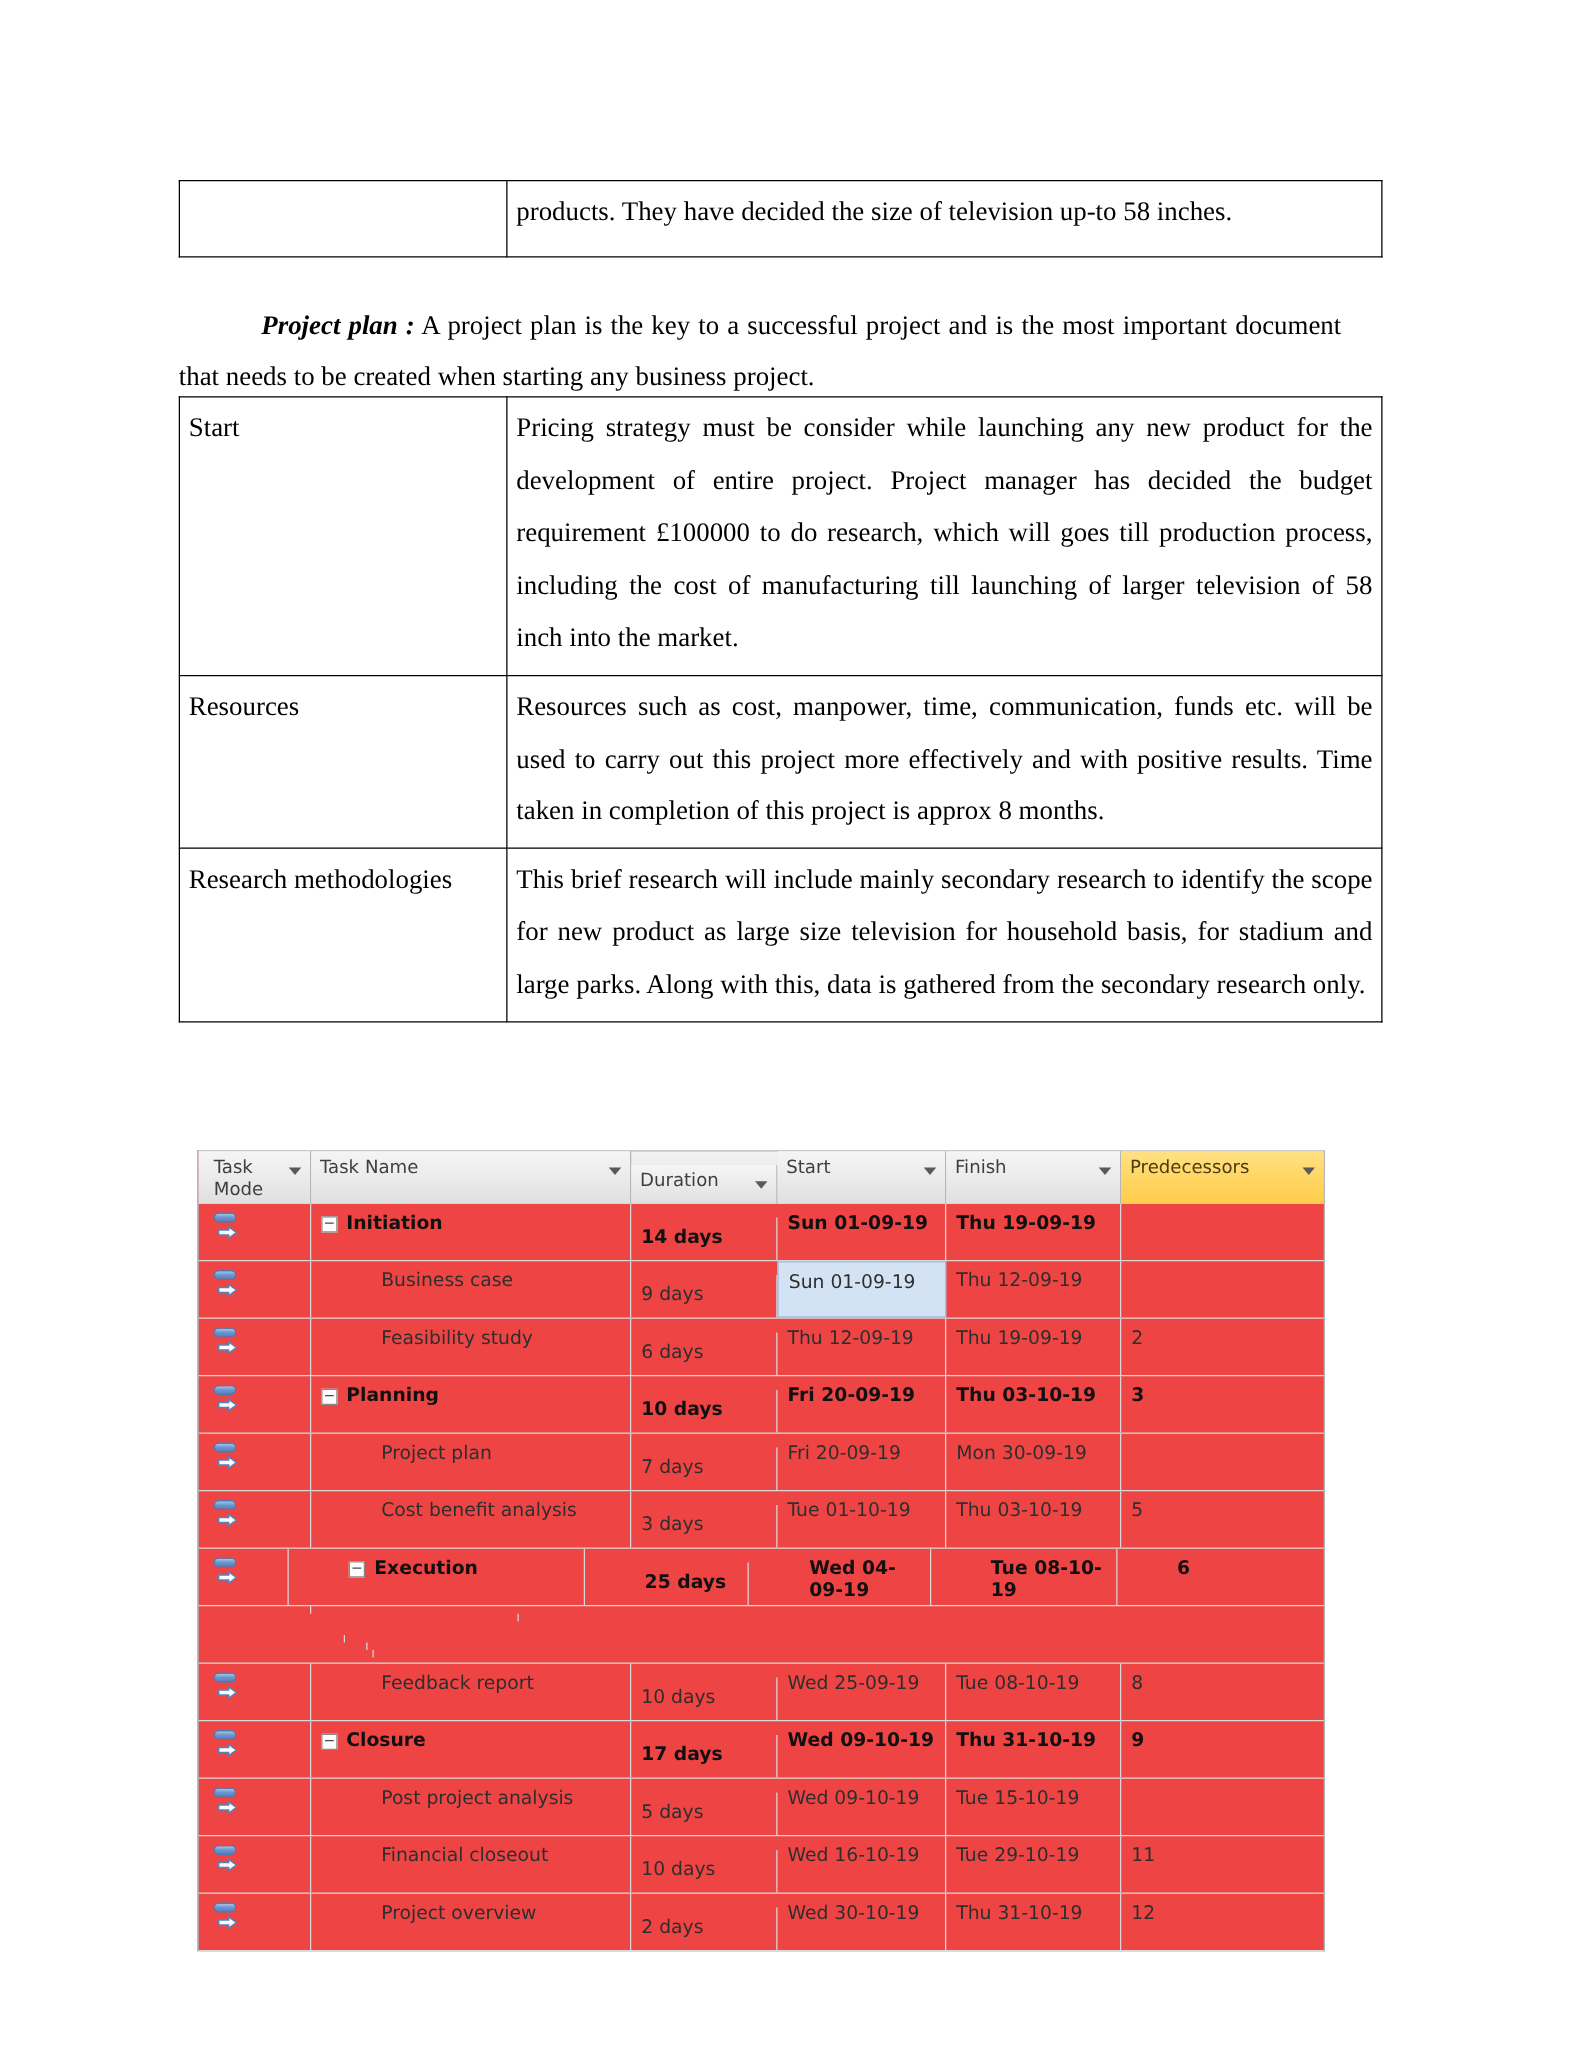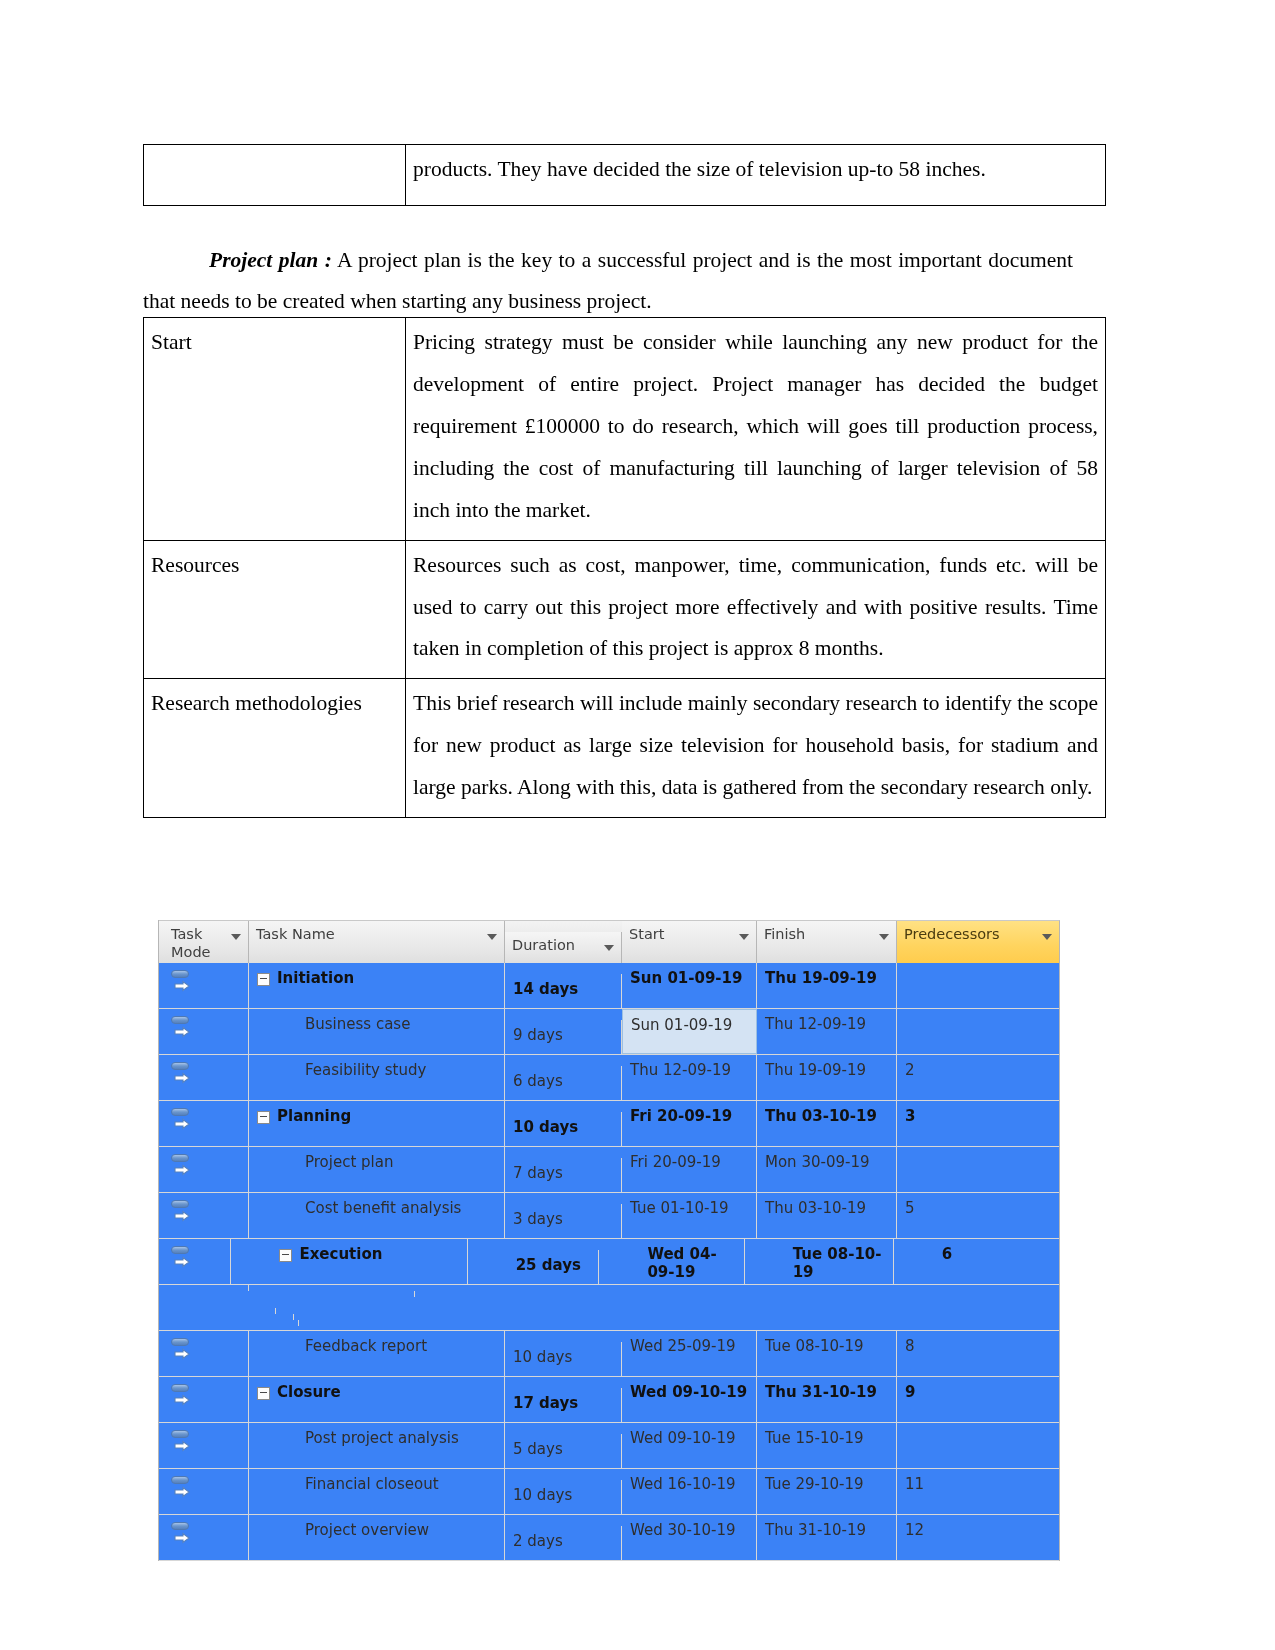--- a/index.html
+++ b/index.html
@@ -71,21 +71,21 @@
   
   .project-grid {
     position: absolute;
     left: 158px;
     top: 920px;
     width: 901px;
     font-family: "DejaVu Sans", "Liberation Sans", sans-serif;
     font-size: 14.5px;
     color: #3a3a3a;
     border-left: 1px solid #b6b6b6;
-    background: #3b82f6;
+    background: #ef4444;
   }
   .pg-head {
     display: flex;
     height: 42px;
     background: linear-gradient(to bottom, #f3f3f3 0%, #e6e6e6 55%, #dcdcdc 100%);
     border-top: 1px solid #c9c9c9;
     border-right: 1px solid #b6b6b6;
   }
   .pg-head .hcell {
     position: relative;

